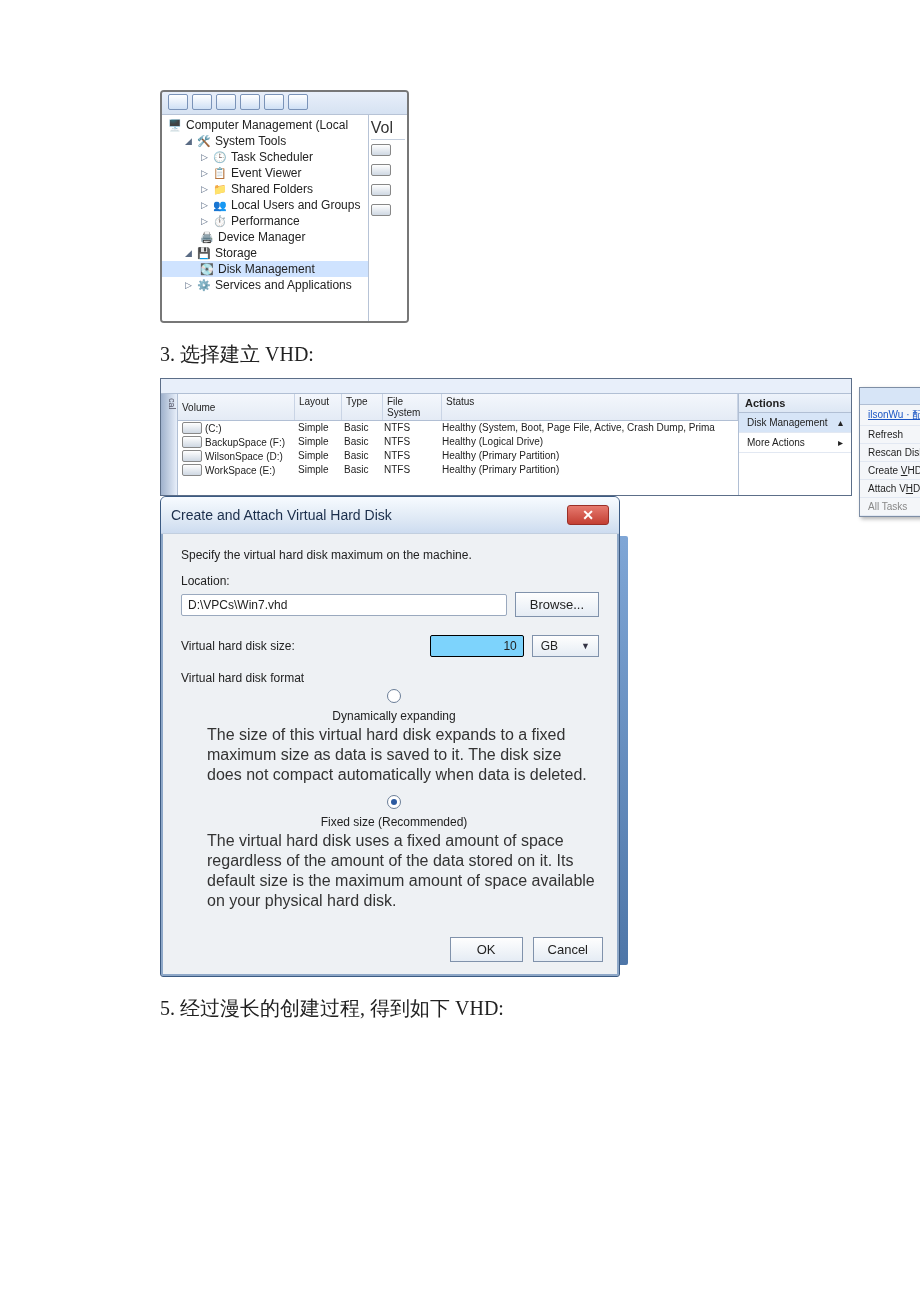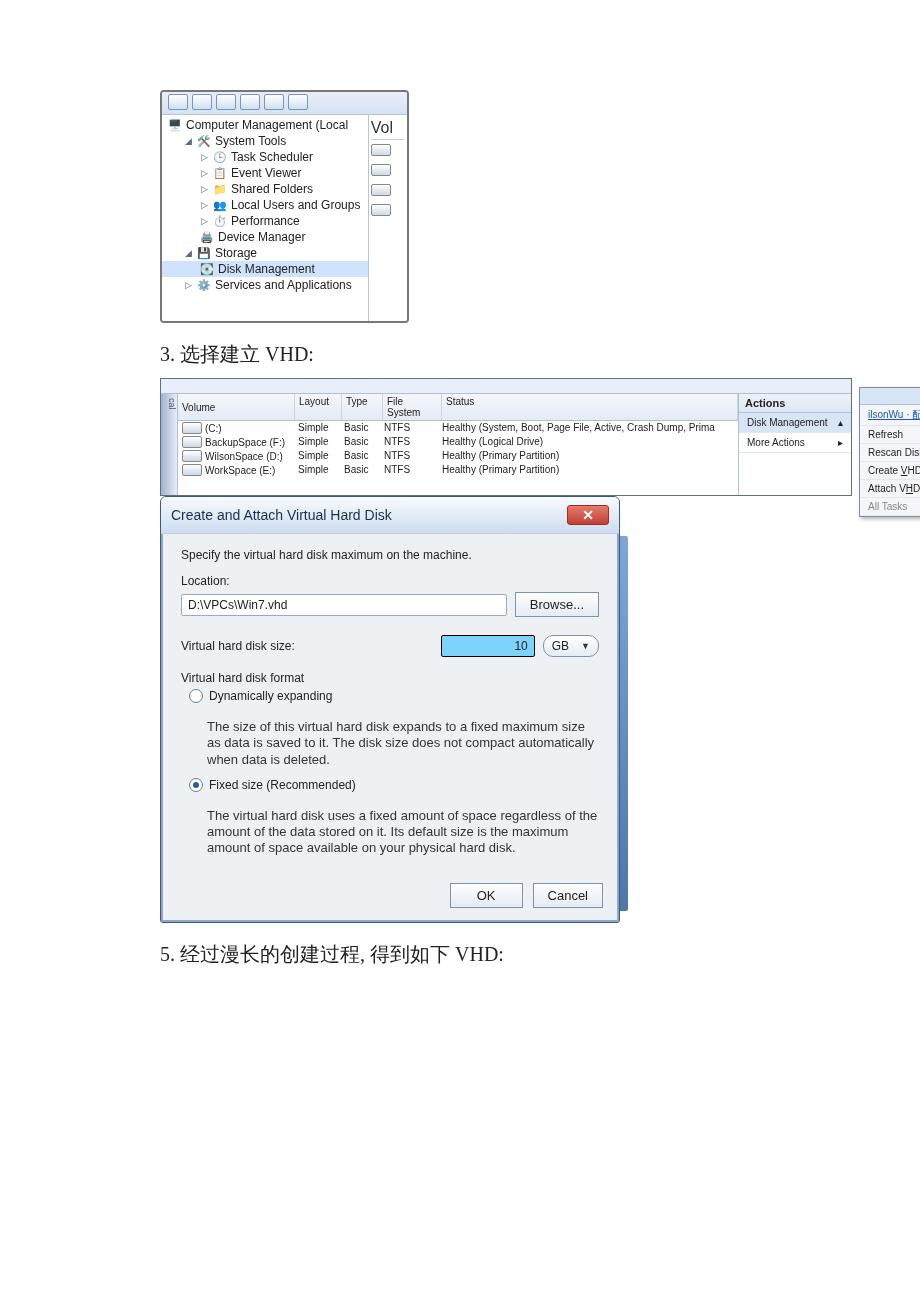--- a/index.html
+++ b/index.html
@@ -168,35 +168,35 @@
   .txtfield{
     flex:1;border:1px solid #9aa9be;background:#fff;padding:3px 6px;border-radius:2px;
   }
   .btn{
     border:1px solid #8092ab;border-radius:0;
     background:linear-gradient(#fefefe,#e5ecf4);
     padding:4px 14px;font-size:13px;
   }
   .num{width:80px;border:1px solid #000000;background:#7dd3fc;padding:3px 6px;border-radius:2px;text-align:right;}
   .dd{
-    border:1px solid #8092ab;border-radius:10px;
+    border:1px solid #8092ab;border-radius:0;
     background:linear-gradient(#fefefe,#e5ecf4);
     padding:3px 8px;font-size:12px;
-    display:flex;align-items:center;gap:12px;
+    display:flex;align-items:center;gap:23px;
   }
   .dd .arr{font-size:9px;color:#334;}
   .group{margin-top:14px;}
   .grp-title{margin-bottom:4px;}
-  .radio-row{display:flex;align-items:center;gap:6px;margin-left:8px;}
+  .radio-row{display:flex;align-items:center;gap:6px;margin-left:8px;flex-direction:column;}
   .radio{
     width:12px;height:12px;border:1px solid #6b7e97;border-radius:50%;
     display:inline-flex;align-items:center;justify-content:center;background:#fff;
   }
   .radio.checked::after{content:"";width:6px;height:6px;border-radius:50%;background:#2c5aa0;}
-  .explain{margin:16px 0 10px 26px;font-size:13px;color:#333;line-height:1.25;}
+  .explain{margin:2px 0 10px 26px;font-size:16px;color:#333;line-height:1.25;}
   .dlg-btns{
     display:flex;justify-content:flex-end;gap:10px;
     padding:10px 16px 14px 16px;
   }
   .fig-dlg-wrap .edge{
     position:absolute;right:-8px;top:40px;bottom:12px;width:8px;
     background:linear-gradient(#7fa6d6,#4e76a8);
     border-radius:0 2px 2px 0;
   }
 </style>

